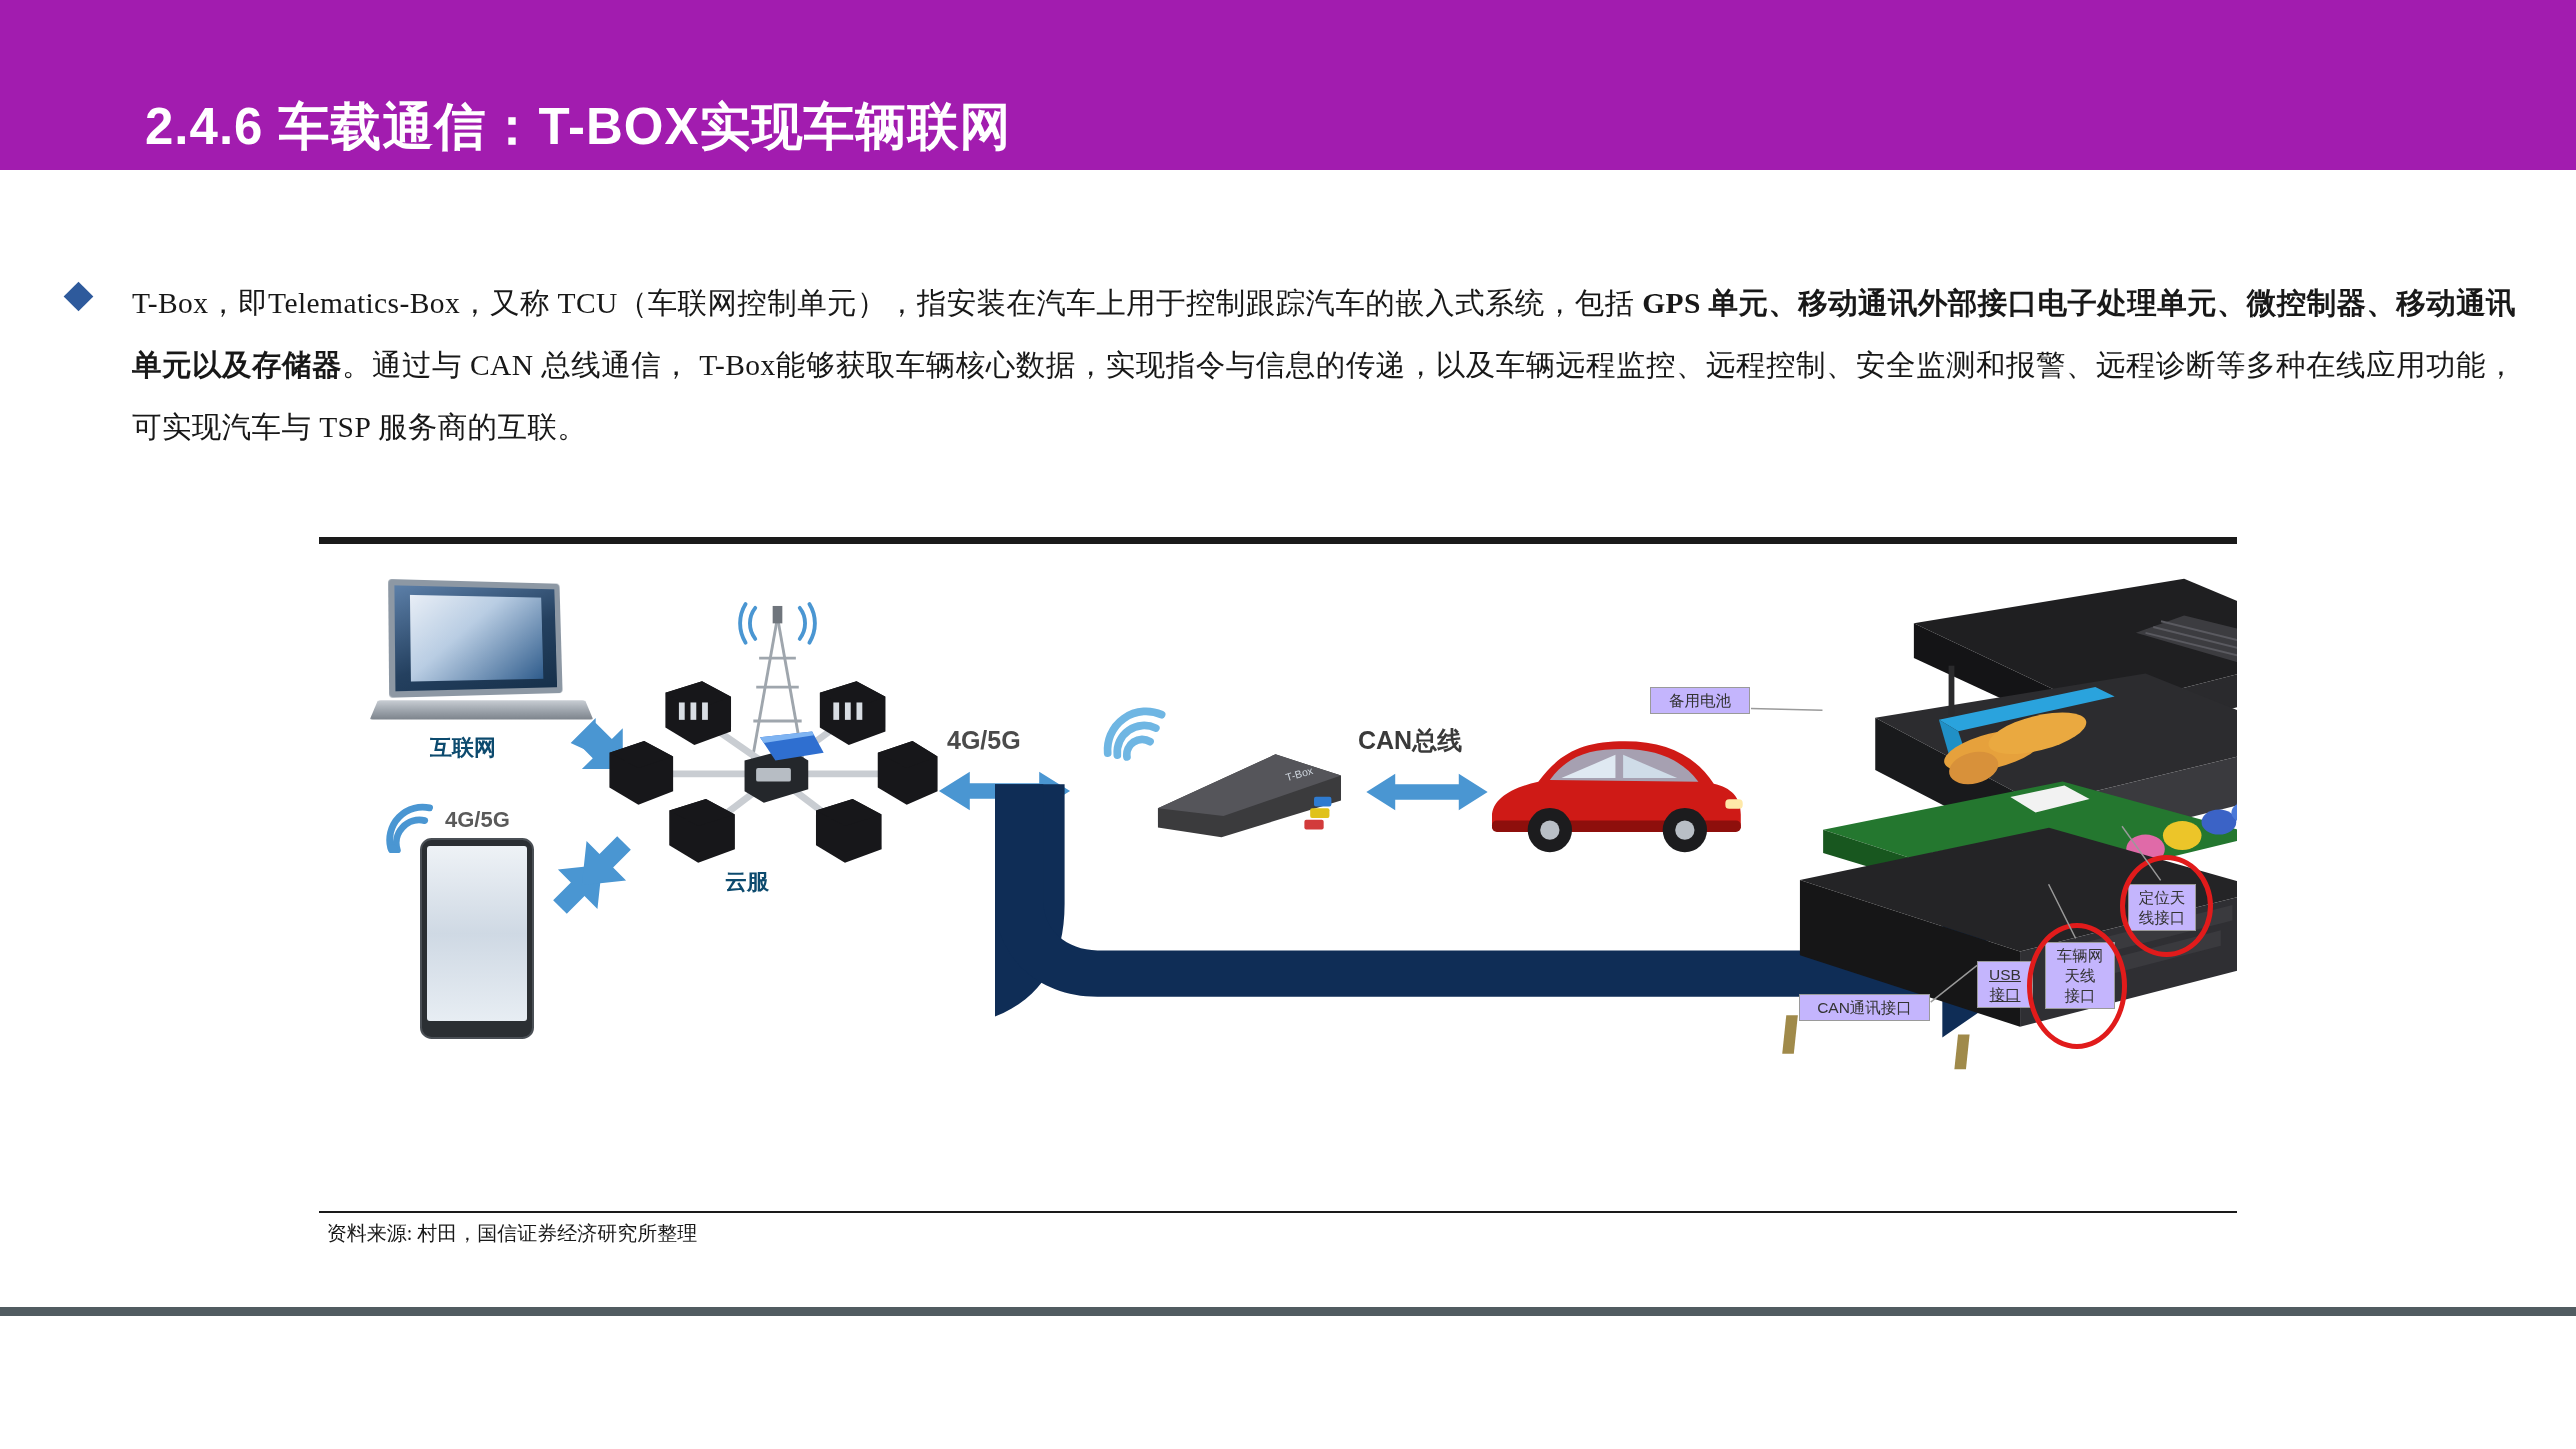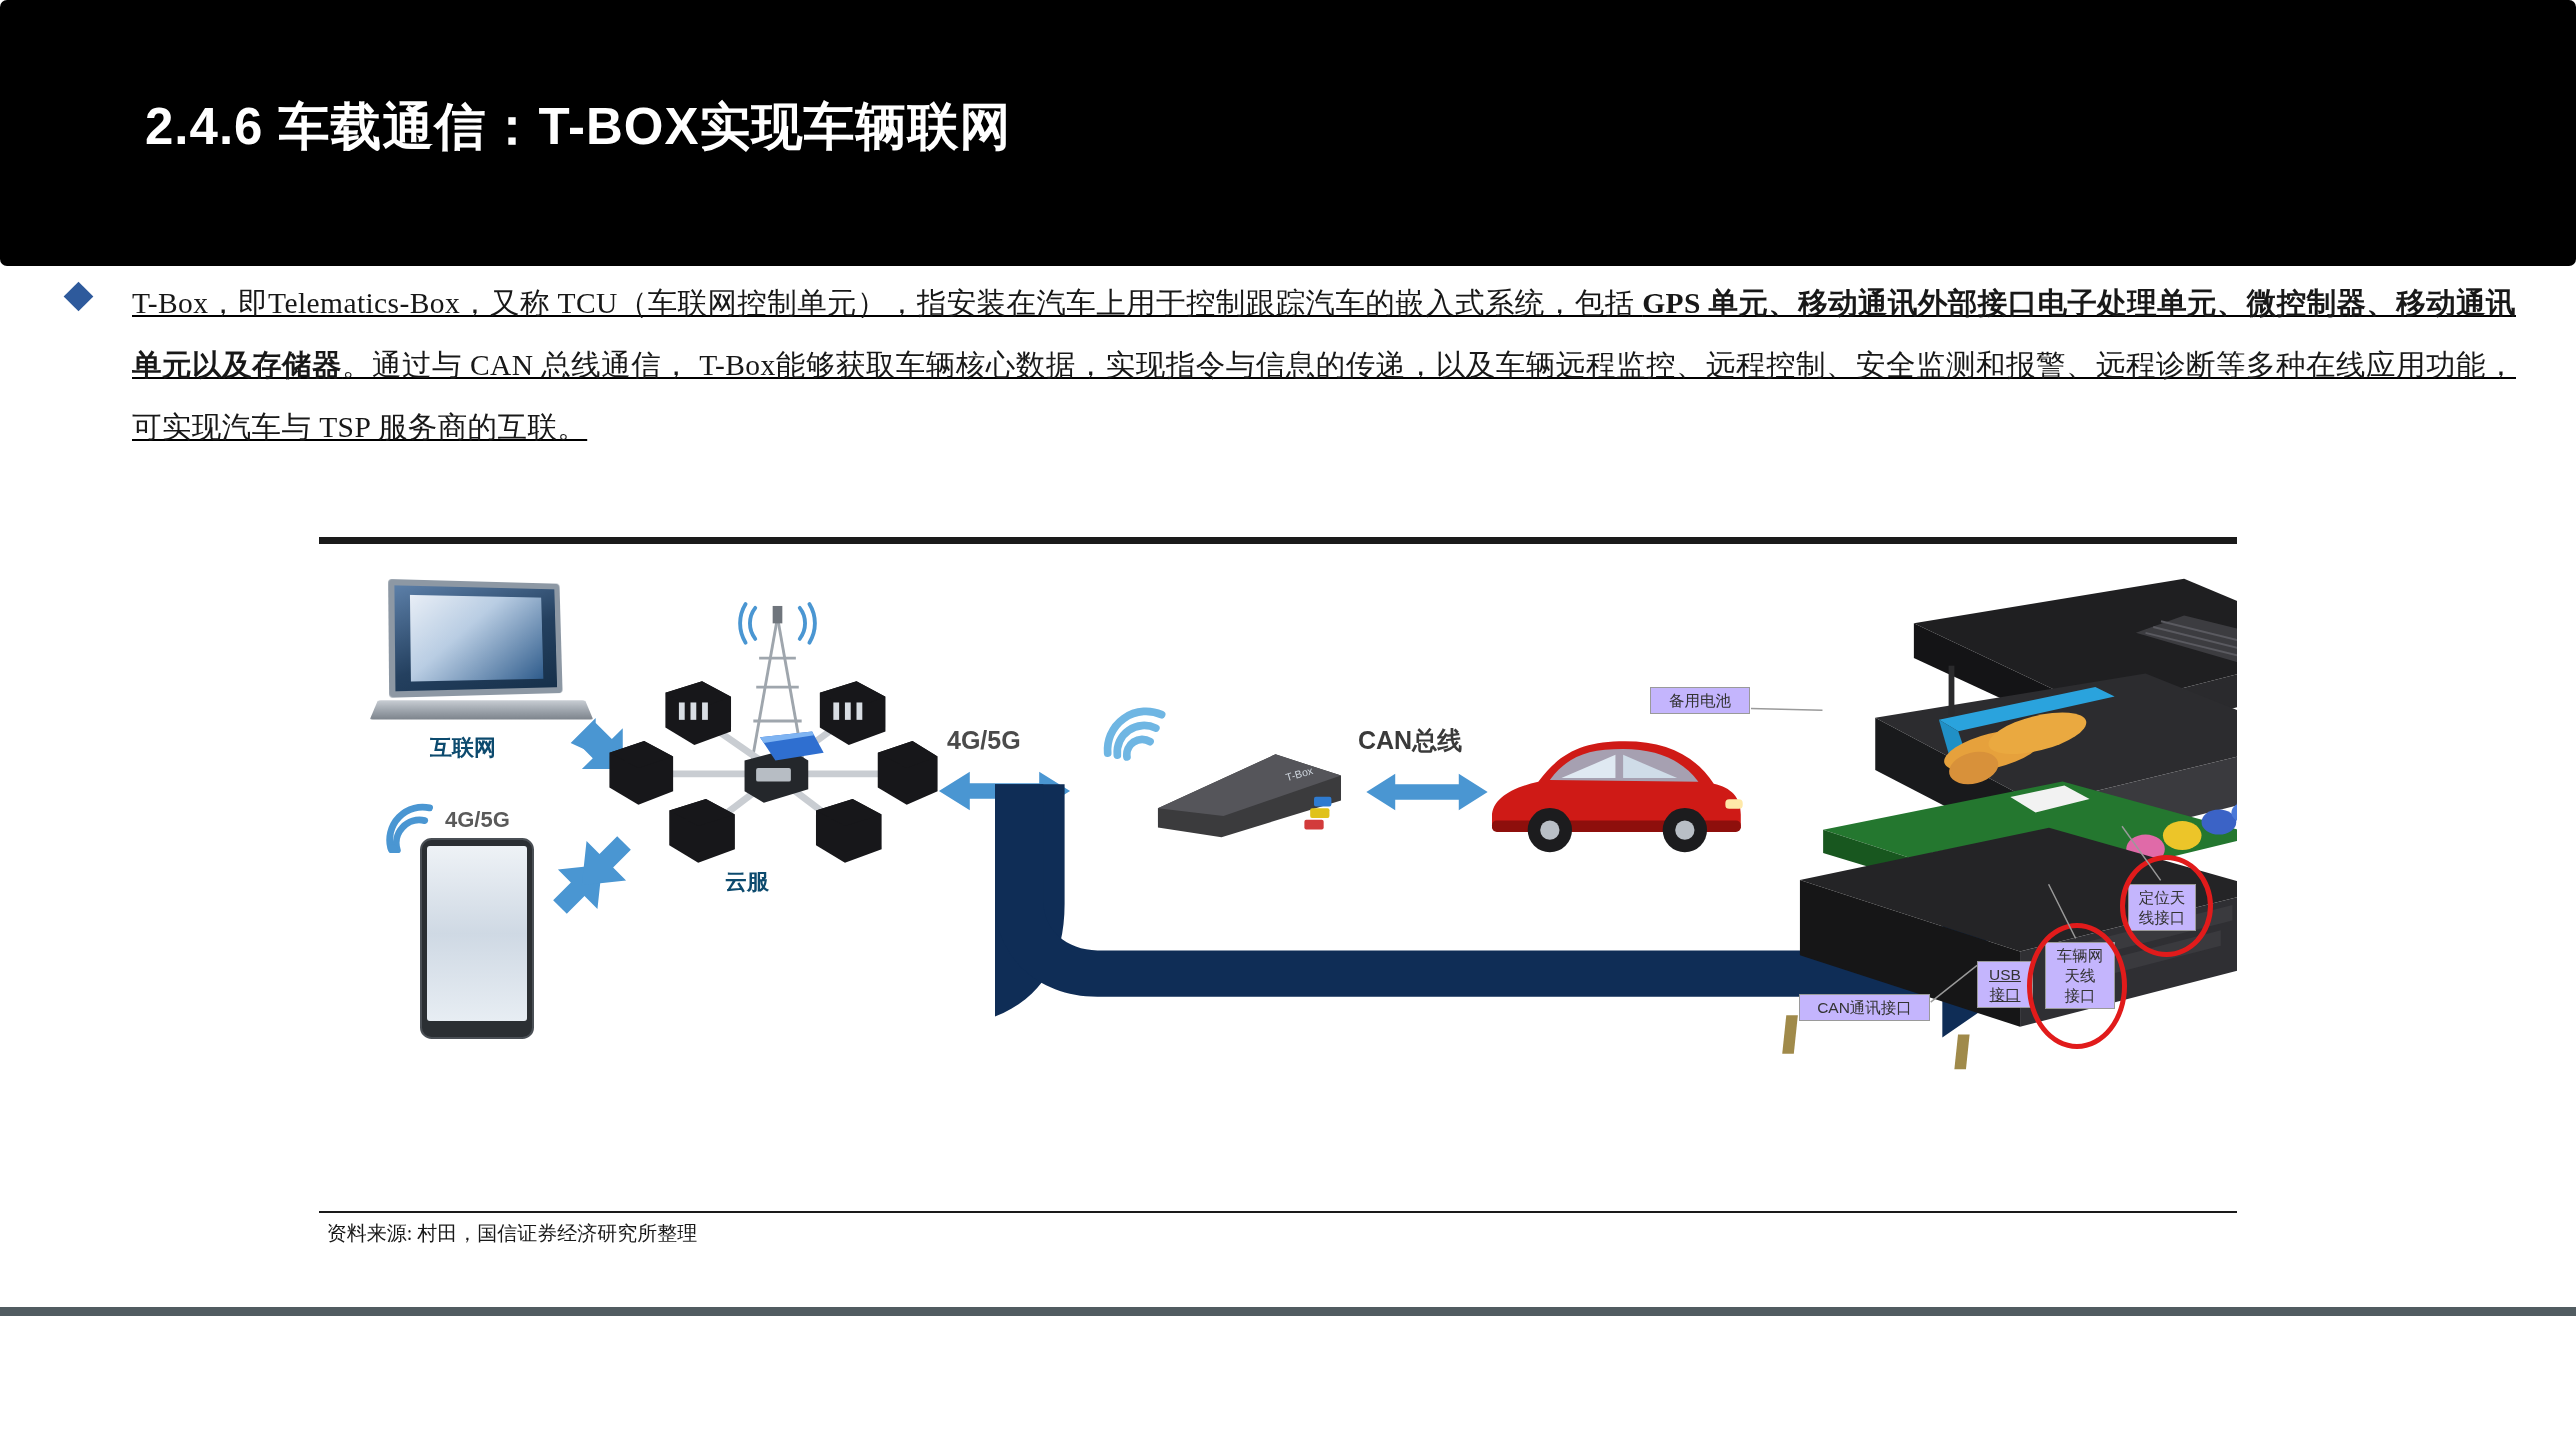--- a/index.html
+++ b/index.html
@@ -12,41 +12,39 @@
   .slide {
     position: relative;
     width: 2576px; height: 1449px;
     background: #ffffff;
   }
 
   
   .header-bar {
     position: absolute;
     left: 0; top: 0;
-    width: 2576px; height: 266px;
-    background: #000000;
-    border-radius: 7px;
+    width: 2576px; height: 170px;
+    background: #a21caf;
   }
   .header-title {
     position: absolute;
     left: 145px; top: 93px;
     color: #ffffff;
     font-size: 51px;
     font-weight: bold;
     letter-spacing: 1px;
     white-space: nowrap;
     font-family: "Liberation Sans", "DejaVu Sans", sans-serif;
   }
 
   
   .body-block {
     position: absolute;
     left: 62px; top: 272px;
     width: 2454px;
-    text-decoration: underline;
   }
   .bullet-diamond {
     position: absolute;
     left: 5.8px; top: 13.5px;
     width: 21px; height: 21px;
     background: #2E5A9C;
     transform: rotate(45deg);
   }
   .para {
     position: relative;

